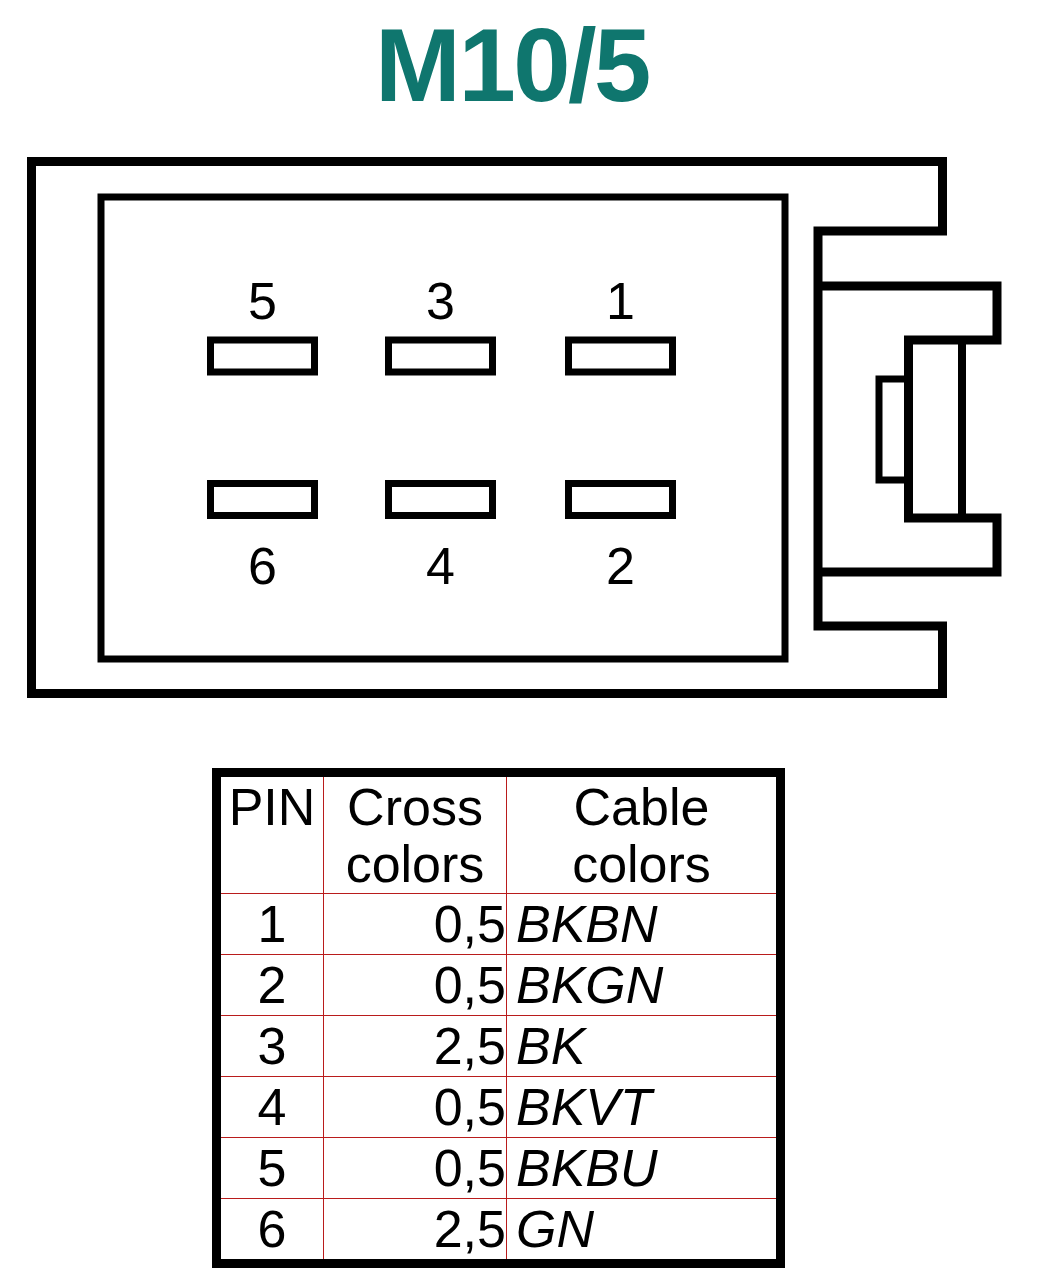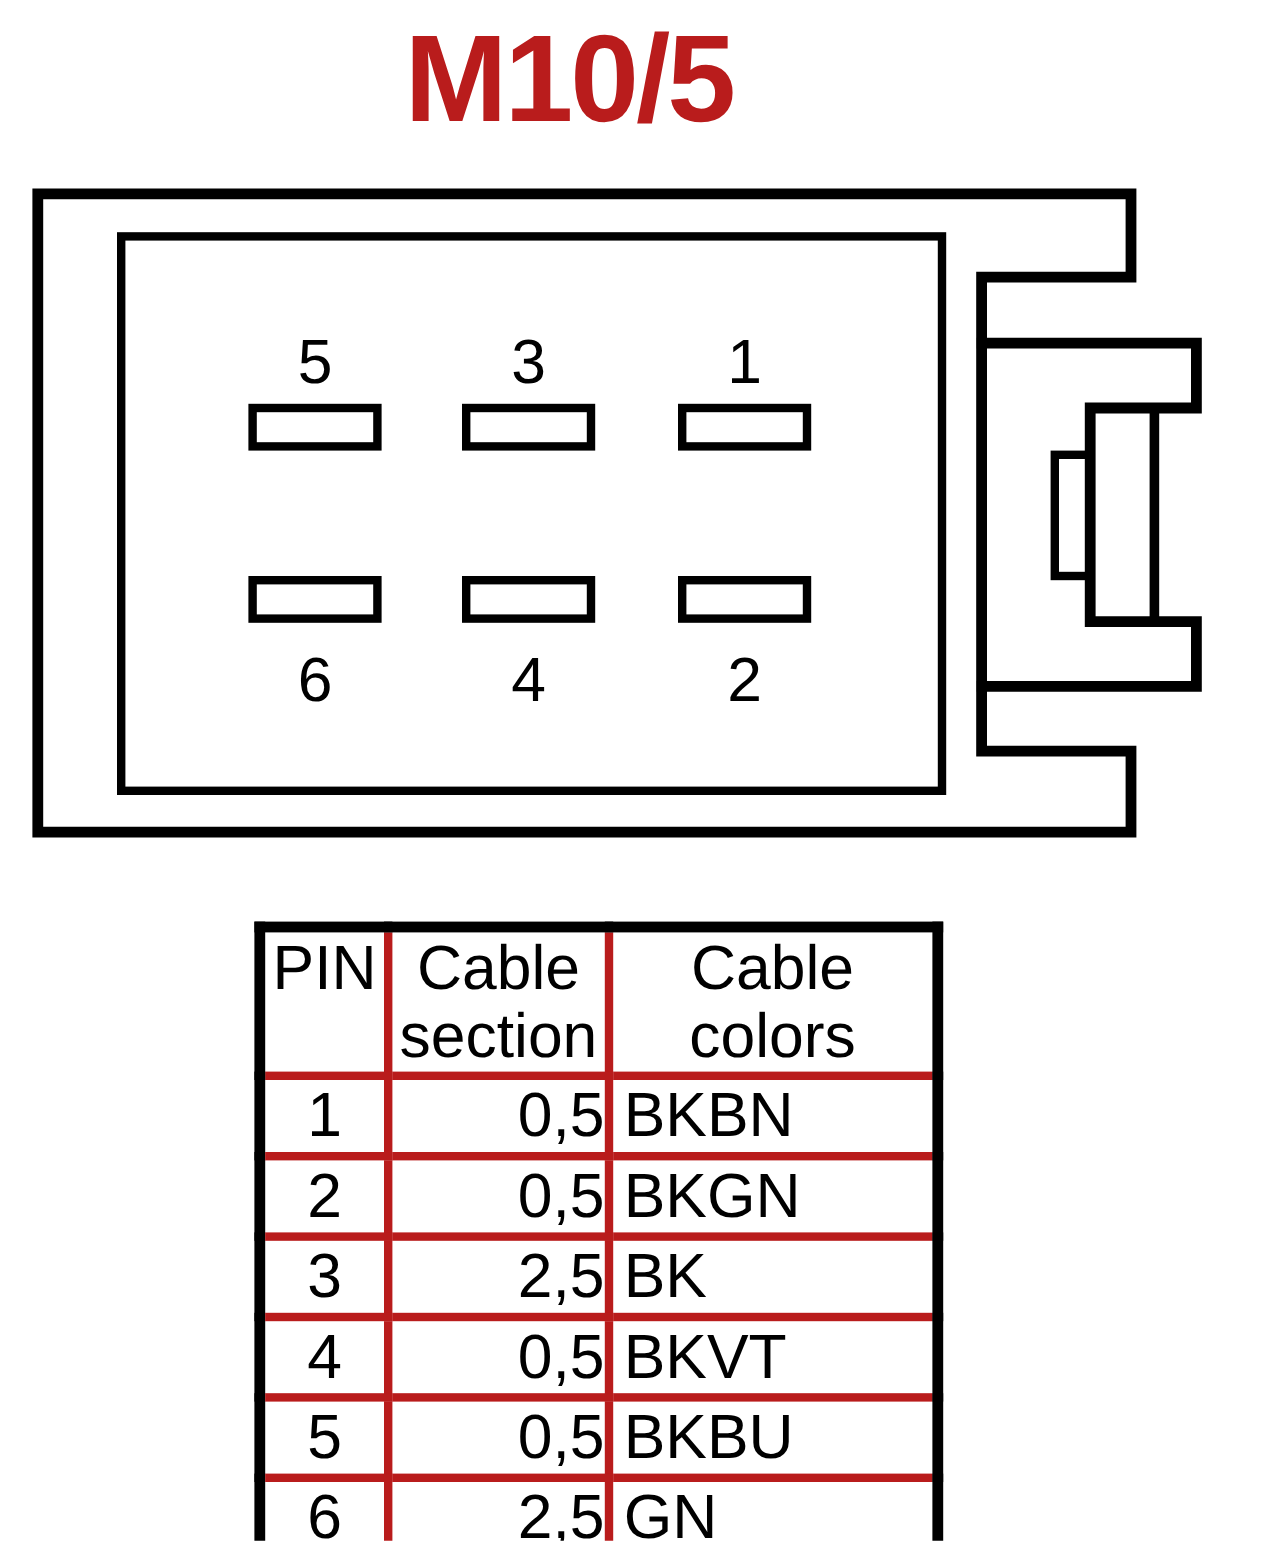--- a/index.html
+++ b/index.html
@@ -11,28 +11,28 @@
     width: 1056px;
     height: 1284px;
     position: relative;
     font-family: "Liberation Sans", sans-serif;
     color: #000;
     overflow: hidden;
   }
   .page-title {
     position: absolute;
     top: 12px;
-    left: 474px;
+    left: 512px;
     transform: translateX(-50%);
     font-size: 103px;
     font-weight: bold;
     letter-spacing: -2.5px;
     line-height: 1.05;
     white-space: nowrap;
-    color: #b91c1c;
+    color: #0f766e;
   }
   .connector-svg {
     position: absolute;
     left: 0;
     top: 0;
   }
   .connector-svg .outline {
     fill: none;
     stroke: #000;
   }
@@ -47,40 +47,40 @@
     left: 212px;
     top: 768px;
     border-collapse: collapse;
     border: 9px solid #000;
     background: #fff;
     table-layout: fixed;
     color: #000;
   }
   .pin-table th,
   .pin-table td {
-    border: 7px solid #b91c1c;
+    border: 1px solid #b91c1c;
     font-size: 52px;
     font-weight: normal;
     padding: 0;
     background: #fff;
   }
   .pin-table th {
     height: 112px;
     vertical-align: top;
     text-align: center;
     line-height: 57px;
     padding: 2px 6px 0 6px;
   }
   .pin-table td {
     height: 49px;
     vertical-align: middle;
   }
   .pin-table td.c-pin   { text-align: center; }
   .pin-table td.c-cross { text-align: right; padding-left: 15px; }
-  .pin-table td.c-color { text-align: left; padding-left: 9px; }
+  .pin-table td.c-color { text-align: left; padding-left: 9px; font-style: italic; }
 </style>
 </head>
 <body>
 
 <div class="page-title">M10/5</div>
 
 <svg class="connector-svg" width="1056" height="760" viewBox="0 0 1056 760" xmlns="http://www.w3.org/2000/svg">
 
   <path class="outline" stroke-width="9" d="M 31.5 161.5 H 942.5 V 231 H 818 V 626 H 942.5 V 693.5 H 31.5 Z"></path>
 
@@ -111,21 +111,21 @@
 
 <table class="pin-table">
   <colgroup>
     <col style="width:107px">
     <col style="width:183px">
     <col style="width:274px">
   </colgroup>
   <thead>
     <tr>
       <th>PIN</th>
-      <th>Cable section</th>
+      <th>Cross colors</th>
       <th>Cable colors</th>
     </tr>
   </thead>
   <tbody>
     <tr>
       <td class="c-pin">1</td>
       <td class="c-cross">0,5</td>
       <td class="c-color">BKBN</td>
     </tr>
     <tr>

